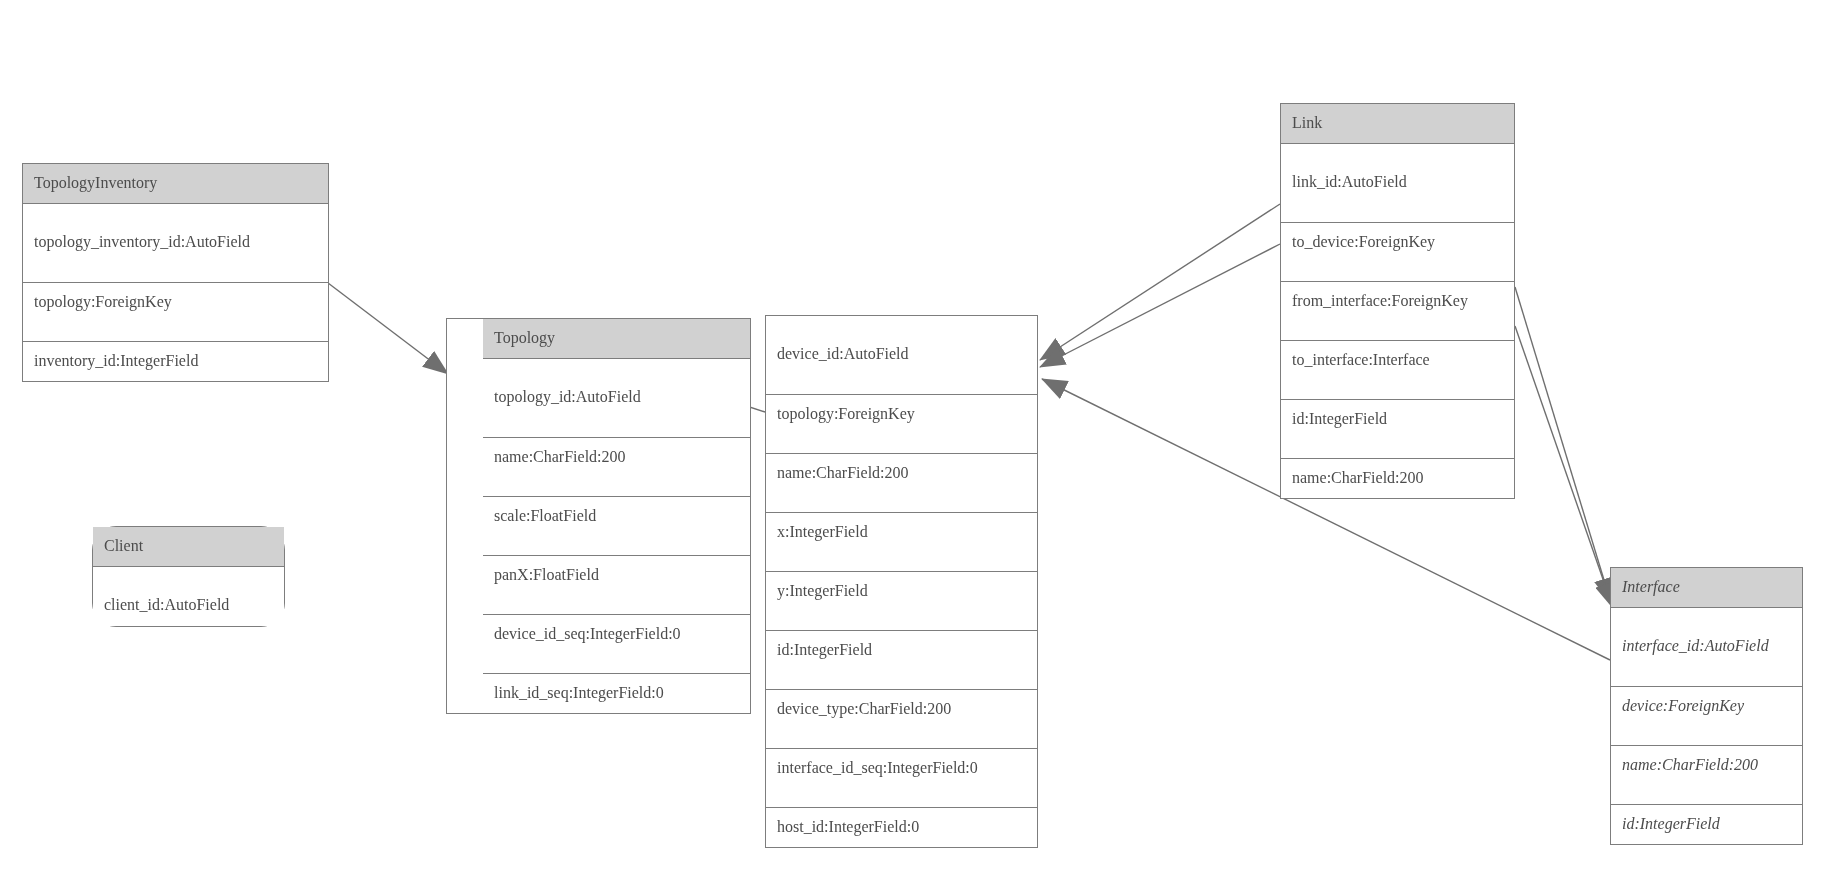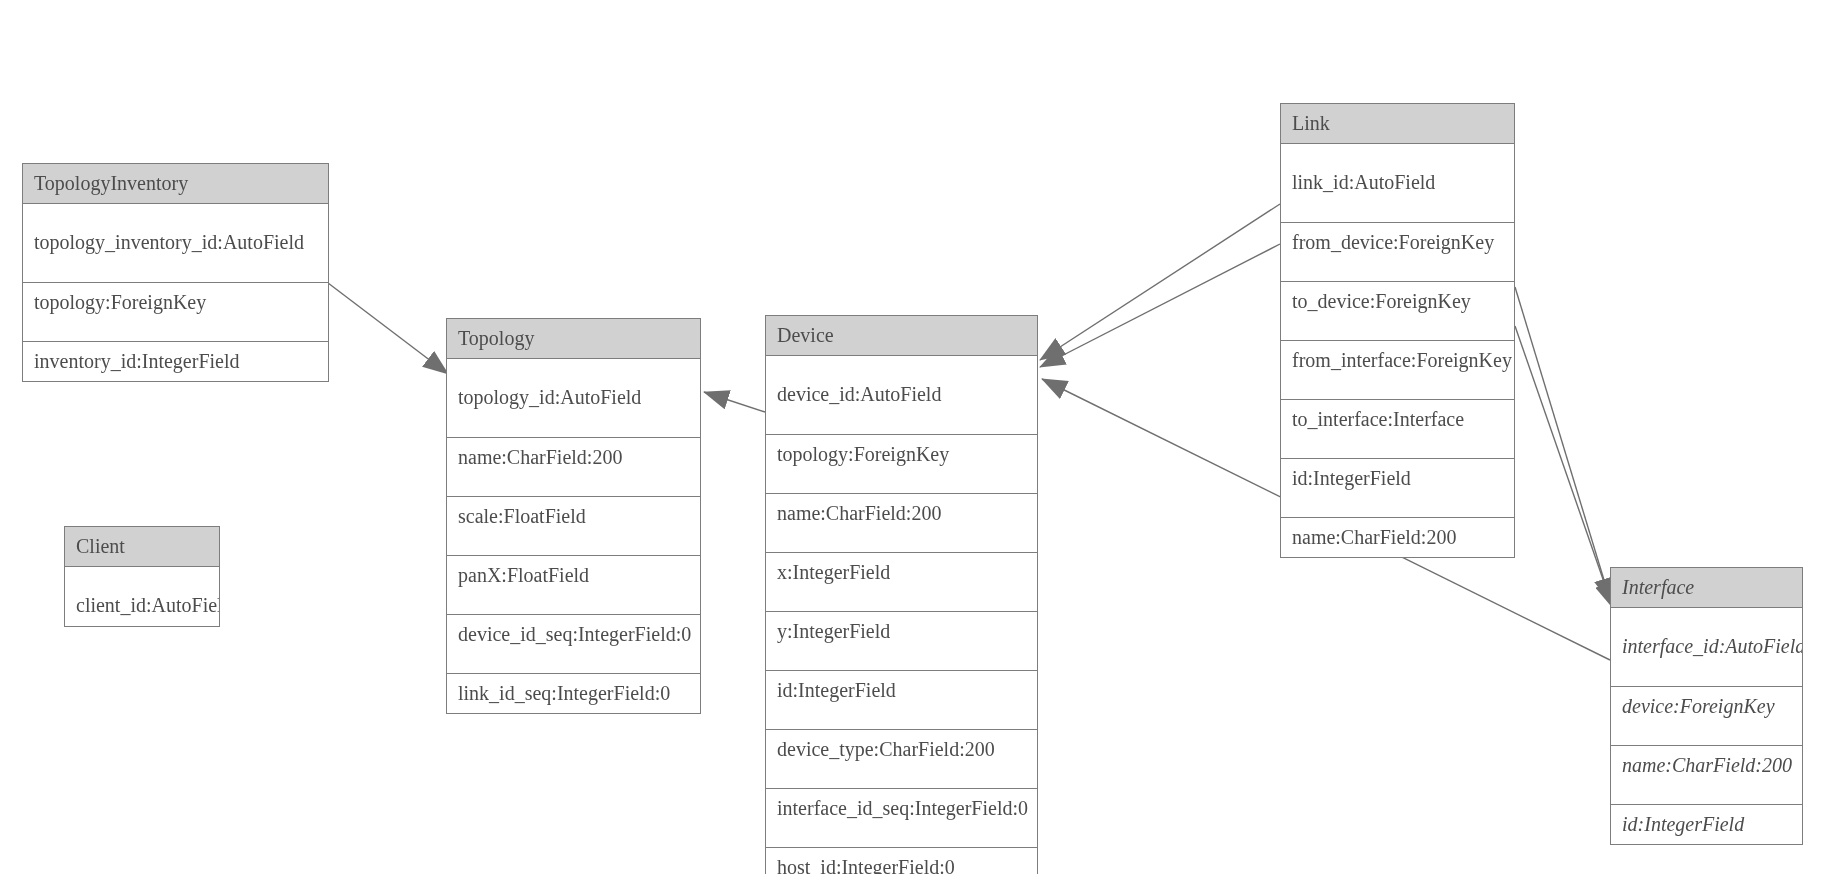--- a/index.html
+++ b/index.html
@@ -16,21 +16,21 @@
     left: 0; top: 0;
     width: 1824px; height: 874px;
     pointer-events: none;
   }
   .entity {
     position: absolute;
     box-sizing: border-box;
     background: #ffffff;
     border: 1.5px solid #7d7d7d;
     color: #4c4c4c;
-    font-size: 20px;
+    font-size: 16px;
   }
   .entity-header {
     box-sizing: border-box;
     height: 40px;
     line-height: 38px;
     padding-left: 11px;
     background: #d1d1d1;
     border-bottom: 1.5px solid #7d7d7d;
     white-space: nowrap;
     overflow: hidden;
@@ -71,59 +71,57 @@
 
   <div class="entity" style="left: 22px; top: 163px; width: 307px;">
     <div class="entity-header">TopologyInventory</div>
     <div class="entity-rows">
         <div class="entity-row">topology_inventory_id:AutoField</div>
         <div class="entity-row">topology:ForeignKey</div>
         <div class="entity-row">inventory_id:IntegerField</div>
       </div>
   </div>
 
-  <div class="entity" style="left: 446px; top: 318px; width: 255px;">
+  <div class="entity" style="left: 446px; top: 318px; width: 305px; padding-left: 36px;">
     <div class="entity-header">Topology</div>
     <div class="entity-rows">
         <div class="entity-row">topology_id:AutoField</div>
         <div class="entity-row">name:CharField:200</div>
         <div class="entity-row">scale:FloatField</div>
         <div class="entity-row">panX:FloatField</div>
         <div class="entity-row">device_id_seq:IntegerField:0</div>
         <div class="entity-row">link_id_seq:IntegerField:0</div>
       </div>
   </div>
 
-  <div class="entity" style="left: 64px; top: 526px; width: 156px;">
+  <div class="entity" style="left: 92px; top: 526px; width: 193px; border-radius: 24px;">
     <div class="entity-header">Client</div>
     <div class="entity-rows">
         <div class="entity-row">client_id:AutoField</div>
       </div>
   </div>
 
   <div class="entity" style="left: 765px; top: 315px; width: 273px;">
-    <div class="entity-header">Device</div>
     <div class="entity-rows">
         <div class="entity-row">device_id:AutoField</div>
         <div class="entity-row">topology:ForeignKey</div>
         <div class="entity-row">name:CharField:200</div>
         <div class="entity-row">x:IntegerField</div>
         <div class="entity-row">y:IntegerField</div>
         <div class="entity-row">id:IntegerField</div>
         <div class="entity-row">device_type:CharField:200</div>
         <div class="entity-row">interface_id_seq:IntegerField:0</div>
         <div class="entity-row">host_id:IntegerField:0</div>
       </div>
   </div>
 
   <div class="entity" style="left: 1280px; top: 103px; width: 235px;">
     <div class="entity-header">Link</div>
     <div class="entity-rows">
         <div class="entity-row">link_id:AutoField</div>
-        <div class="entity-row">from_device:ForeignKey</div>
         <div class="entity-row">to_device:ForeignKey</div>
         <div class="entity-row">from_interface:ForeignKey</div>
         <div class="entity-row">to_interface:Interface</div>
         <div class="entity-row">id:IntegerField</div>
         <div class="entity-row">name:CharField:200</div>
       </div>
   </div>
 
   <div class="entity" style="left: 1610px; top: 567px; width: 193px; font-style: italic;">
     <div class="entity-header">Interface</div>

